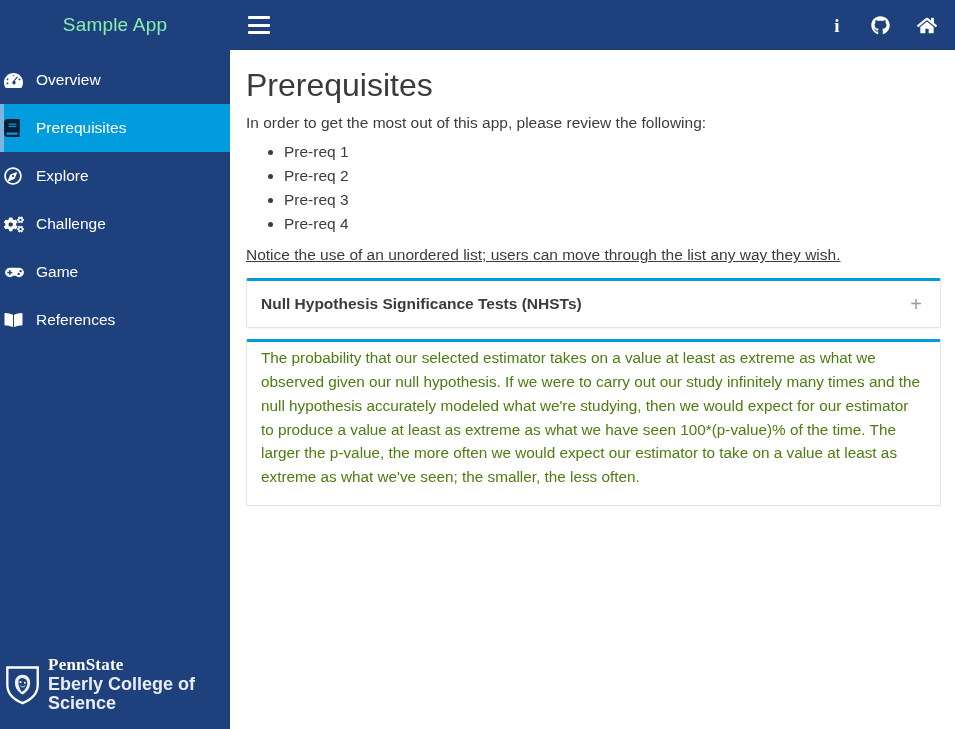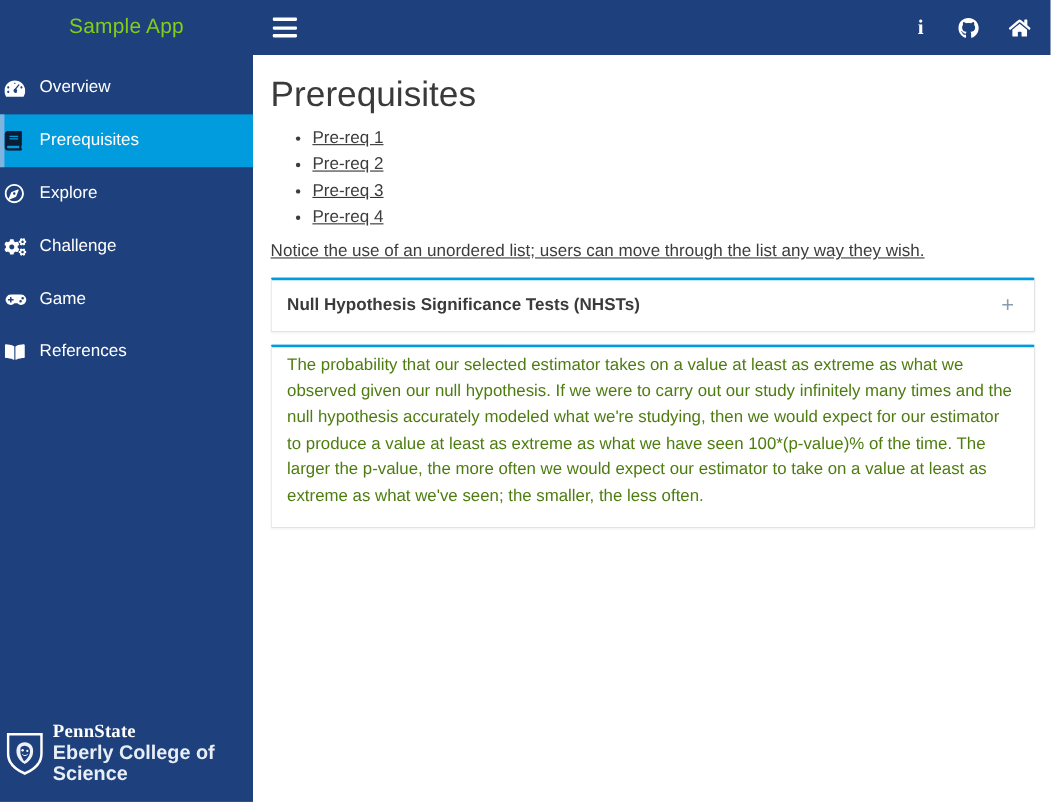--- a/index.html
+++ b/index.html
@@ -25,21 +25,21 @@
     flex: 0 0 230px;
     position: relative;
     color: #ffffff;
   }
   .sidebar-title {
     height: 50px;
     line-height: 50px;
     text-align: center;
     font-size: 19px;
     font-weight: 400;
-    color: #84cc16;
+    color: #86efac;
     letter-spacing: .2px;
   }
   .nav { margin-top: 6px; }
   .nav-item {
     display: flex;
     align-items: center;
     height: 48px;
     color: #ffffff;
     font-size: 15.5px;
     cursor: pointer;
@@ -144,21 +144,20 @@
   }
   .intro {
     font-size: 15.5px;
     color: #3c3c3c;
     margin: 0 0 8px 0;
   }
   ul.prereqs {
     margin: 6px 0 10px 0;
     padding-left: 38px;
     list-style: disc;
-    text-decoration: underline;
   }
   ul.prereqs li {
     font-size: 15.5px;
     color: #3c3c3c;
     line-height: 1.55;
   }
   .note {
     font-size: 15.5px;
     color: #3c3c3c;
     margin: 8px 0 14px 0;
@@ -316,20 +315,21 @@
           </svg>
         </span>
 
       </div>
     </div>
 
     <div class="content">
 
       <h1 class="page-title">Prerequisites</h1>
 
+      <p class="intro">In order to get the most out of this app, please review the following:</p>
 
       <ul class="prereqs">
         <li>Pre-req 1</li>
         <li>Pre-req 2</li>
         <li>Pre-req 3</li>
         <li>Pre-req 4</li>
       </ul>
 
       <p class="note">Notice the use of an unordered list; users can move through the list any way they wish.</p>
 

